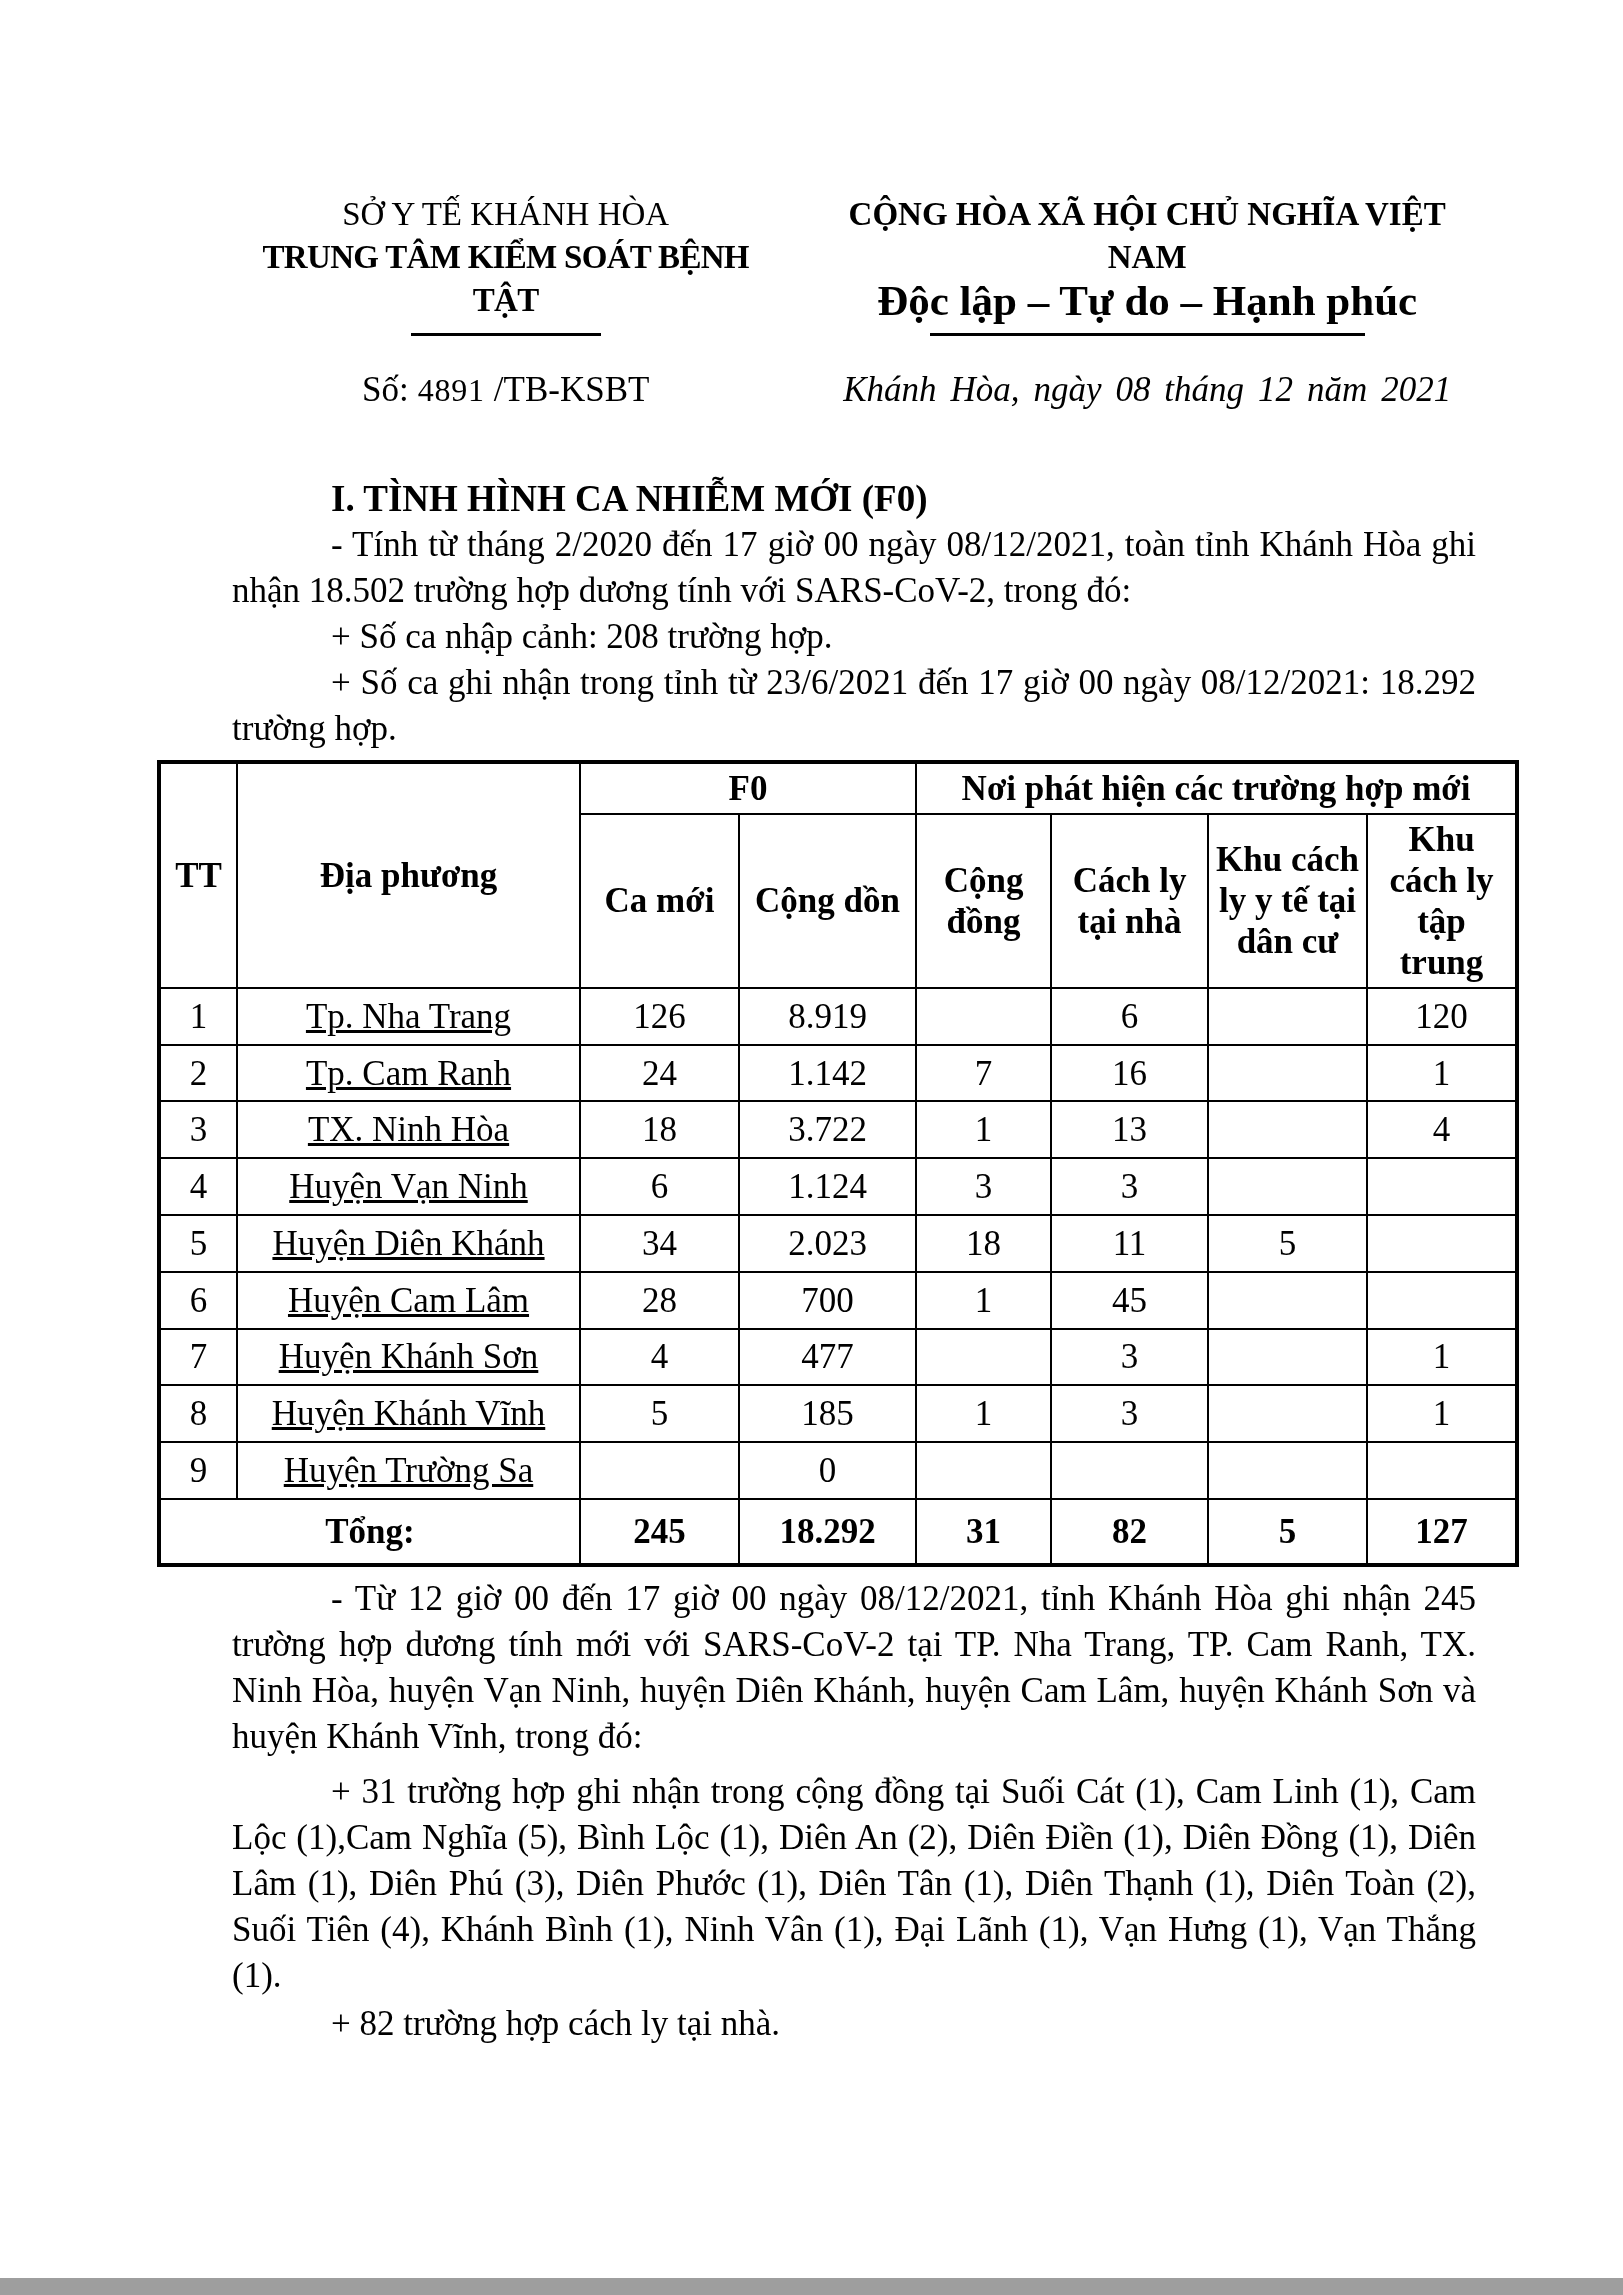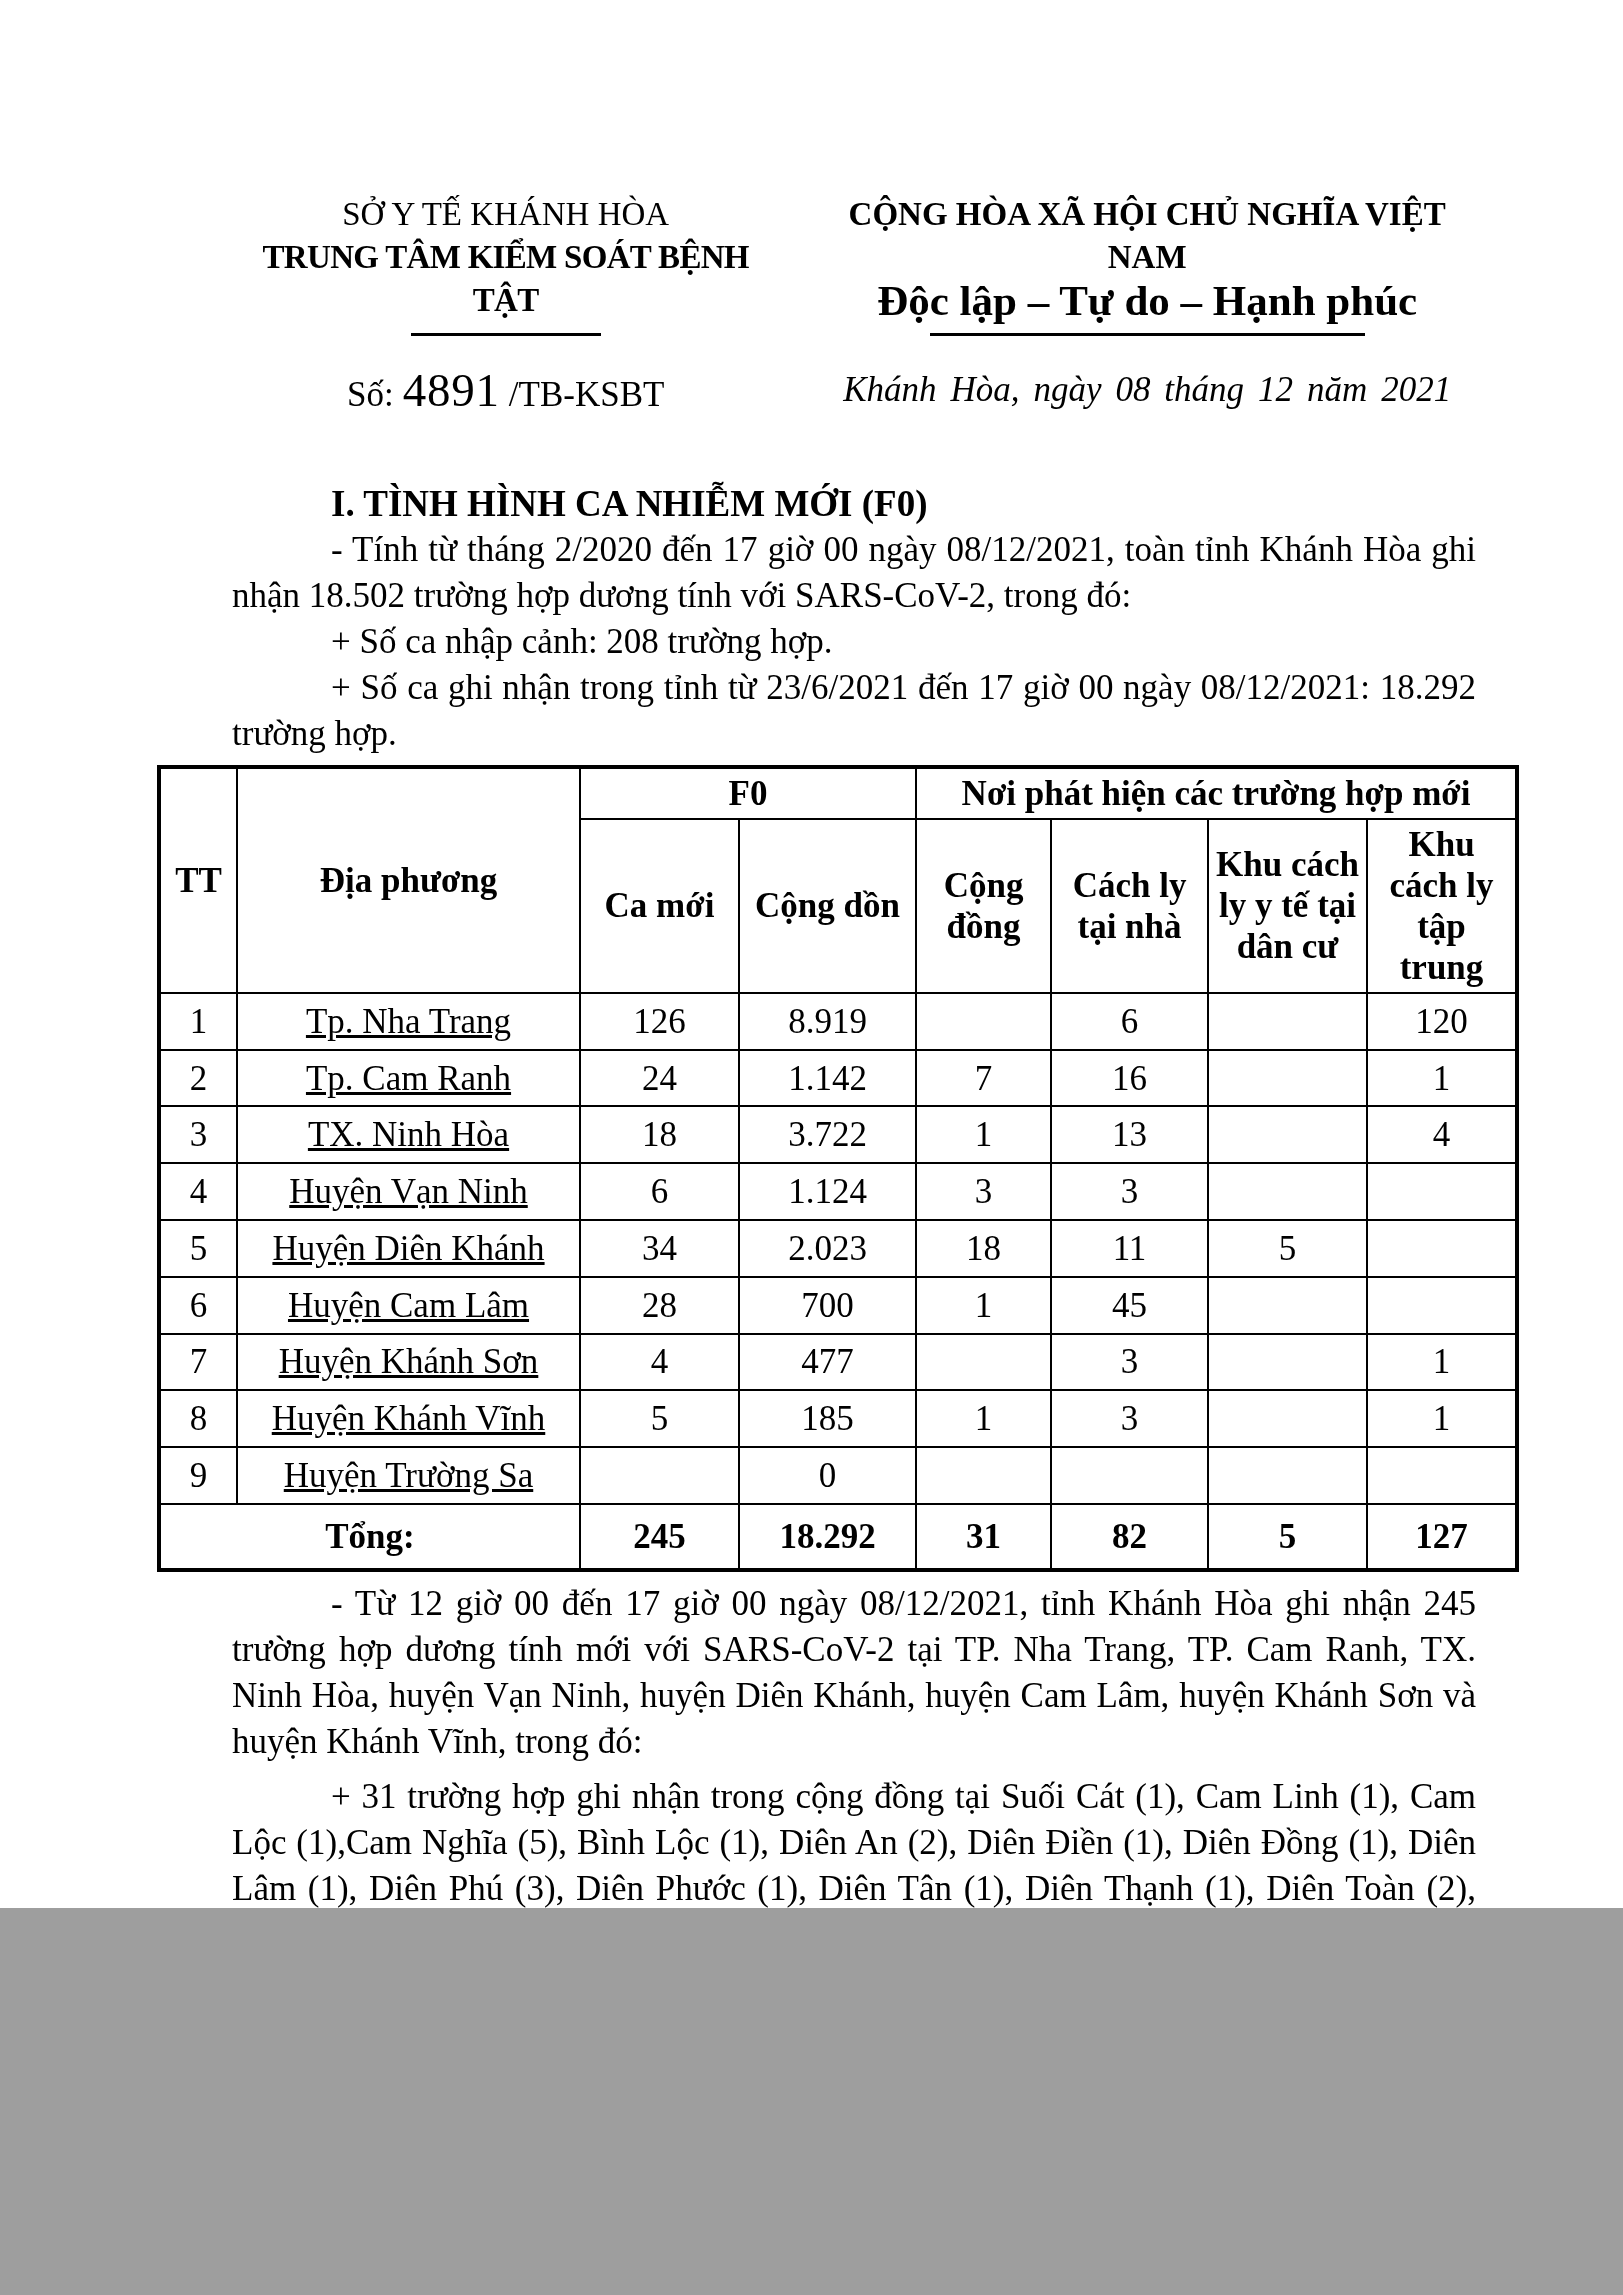--- a/index.html
+++ b/index.html
@@ -1,19 +1,19 @@
 <!DOCTYPE html>
 <html lang="vi" style="font-size:10.5px"><head>
 <meta charset="utf-8">
 <style>
   html, body { margin: 0; padding: 0; background: #9e9e9e; }
   .page {
     position: relative;
     width: 1623px;
-    height: 1908px;
+    height: 2278px;
     margin: 0 auto;
     background: #ffffff;
     color: #000000;
     font-family: "Liberation Serif", "DejaVu Serif", serif;
     font-size: 35px;
     line-height: 46px;
     box-sizing: border-box;
     padding: 193px 147px 0 232px;
     overflow: hidden;
   }
@@ -28,21 +28,21 @@
   .motto-line1  { font-size: 33px; font-weight: bold; }
   .motto-line2  { font-size: 43px; font-weight: bold; }
   .rule { background: #000; height: 3.9px; margin: 10.5px auto 0 auto; }
   .rule-left  { width: 190px; }
   .rule-right { width: 435px; }
   .rule-title { width: 445px; height: 4.6px; margin-top: 13px; }
 
   .meta-row { display: flex; margin-top: 31px; }
   .meta-left  { width: 44%; text-align: center; }
   .meta-right { width: 56%; text-align: center; padding-left: 39px; box-sizing: border-box; word-spacing: 5.2px; }
-  .doc-num-val { font-size: 47px; letter-spacing: 0.7px; }
+  .doc-num-val { font-size: 32px; letter-spacing: 0.7px; }
   .doc-num-label { margin-right: 9.2px; }
   .doc-num-suffix { margin-left: 9.2px; }
 
   
   .title-block { margin-top: 51px; text-align: center; }
   .title-line { font-weight: bold; font-size: 38px; line-height: 50px; }
 
   
   .section-heading {
     margin-top: 63px;

